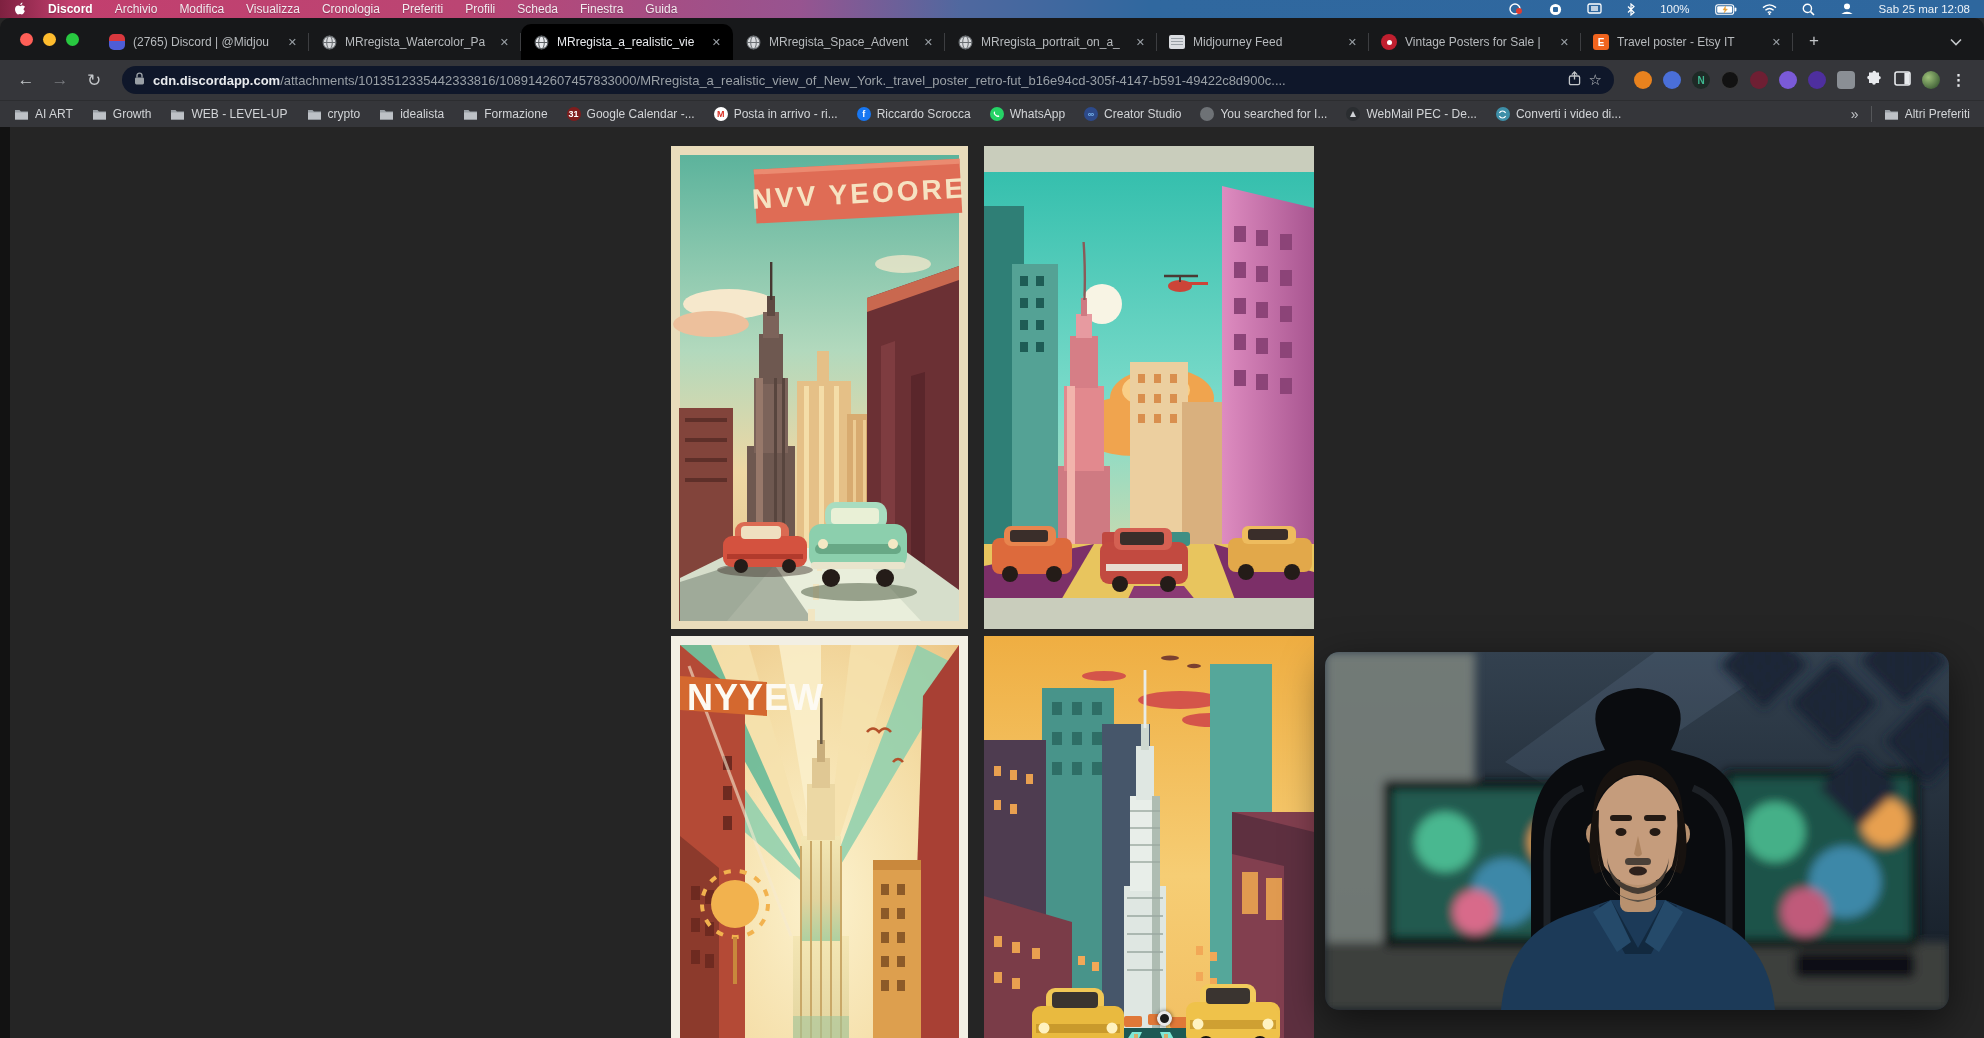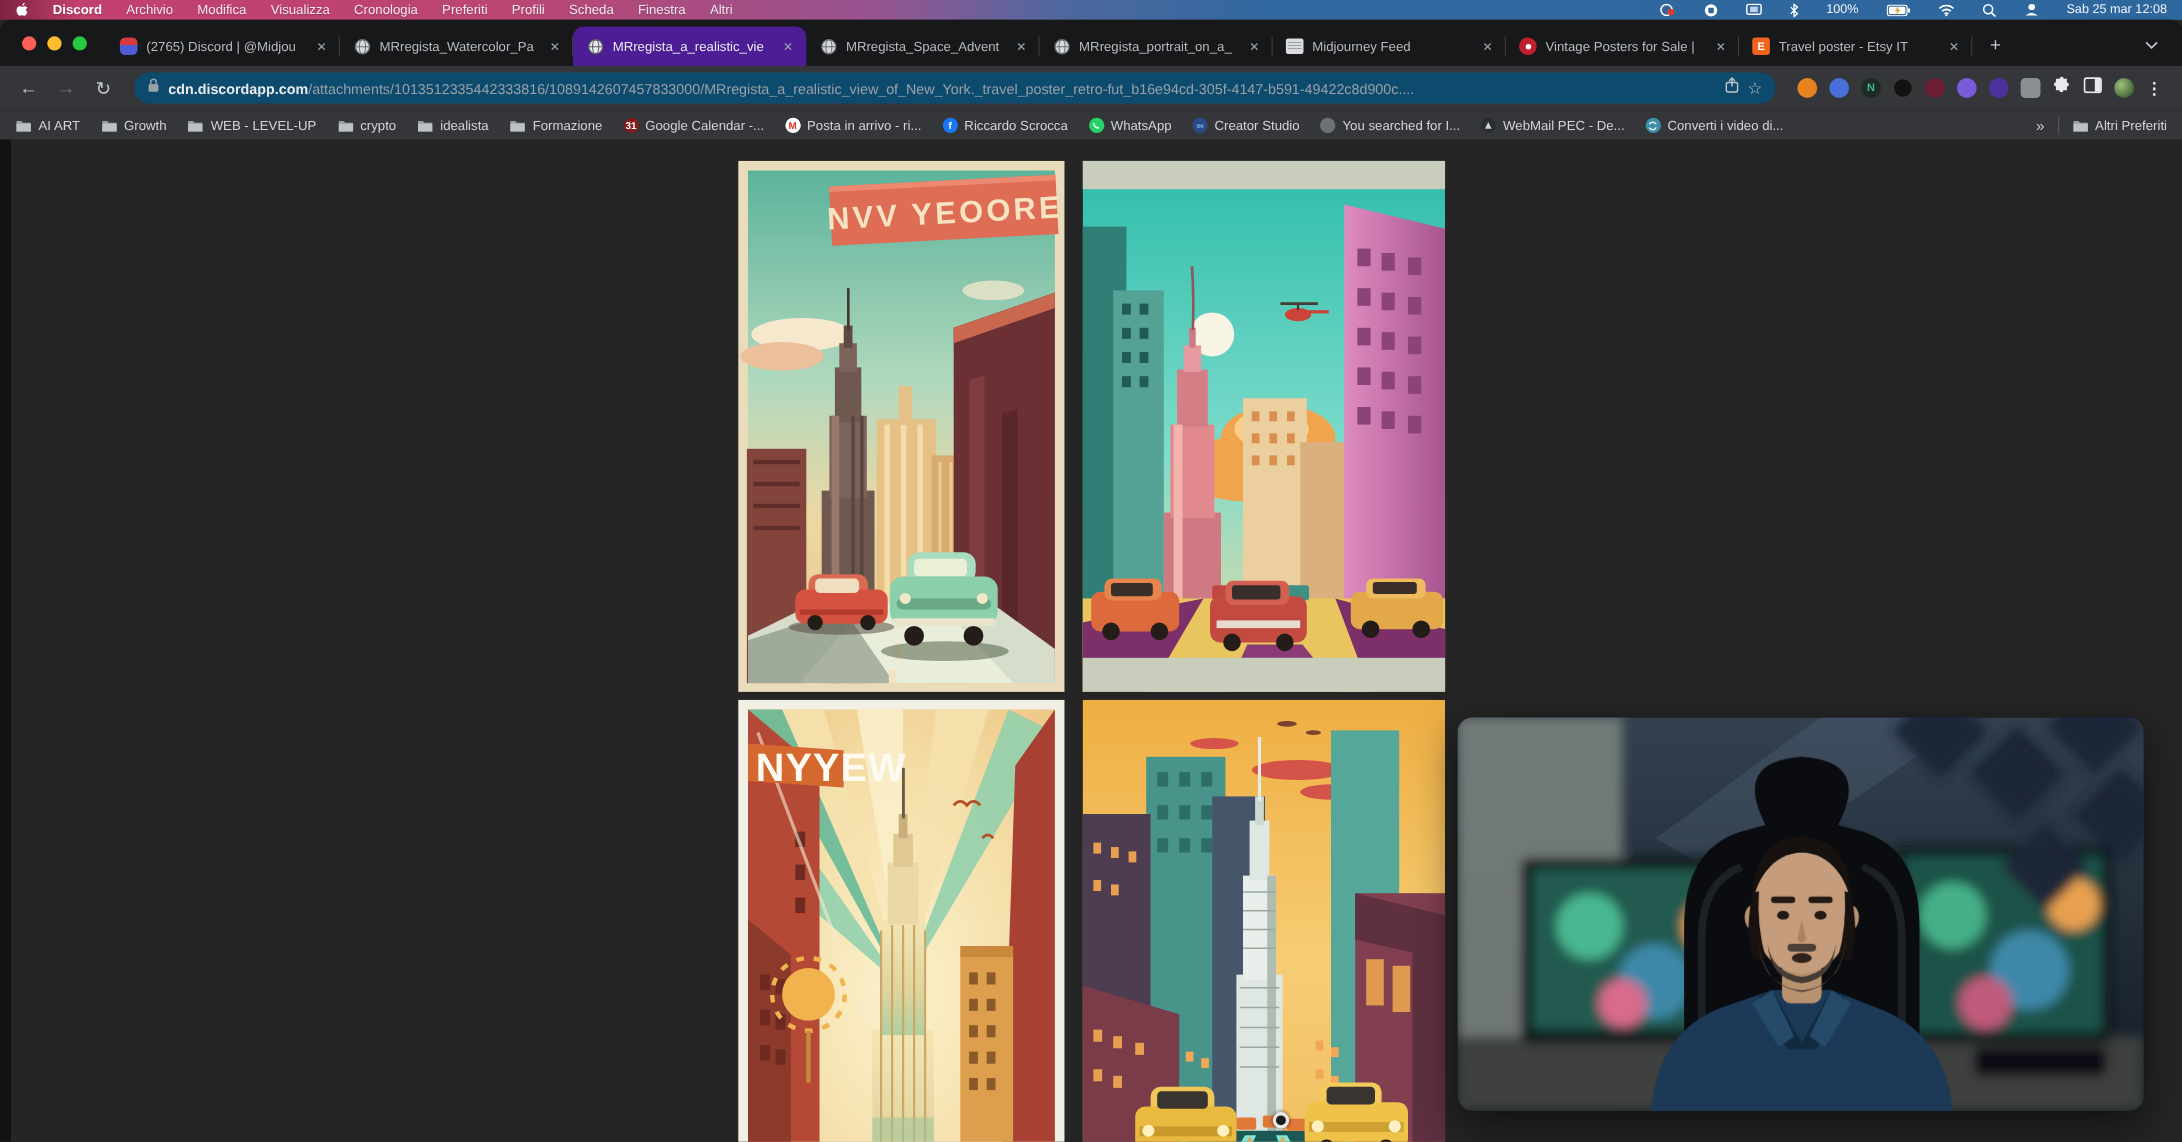--- a/index.html
+++ b/index.html
@@ -21,21 +21,21 @@
 
   
   #tabstrip { position:absolute; left:0; top:0; width:1984px; height:42px; background:#17181a;
     display:flex; align-items:flex-end; }
   #traffic { display:flex; gap:10px; padding:0 18px 14px 20px; }
   .tl-dot { width:13px; height:13px; border-radius:50%; }
   #tabs { display:flex; align-items:flex-end; height:42px; flex:0 0 auto; }
   .tab { width:212px; height:36px; display:flex; align-items:center; gap:8px; padding:0 10px 0 12px;
     color:#b7babd; font-size:12px; position:relative; }
   .tab:not(.active):after { content:""; position:absolute; right:0; top:9px; height:18px; width:1px; background:#3d3e41; }
-  .tab.active { background:#4c1d95; border-radius:10px 10px 0 0; color:#e8eaed; }
+  .tab.active { background:#000000; border-radius:10px 10px 0 0; color:#e8eaed; }
   .tab-label { flex:1; white-space:nowrap; overflow:hidden; }
   .tab-close { color:#9aa0a6; font-size:11px; padding:2px; }
   .fav { width:16px; height:16px; flex:0 0 16px; border-radius:3px; position:relative; display:inline-flex;
     align-items:center; justify-content:center; font-size:10px; font-weight:bold; color:#fff; }
   .fav-discord { background:linear-gradient(180deg,#d9383e 45%,#4e5dd6 45%); border-radius:5px; }
   .fav-globe { background:transparent; }
   .fav-doc { background:#dadce0; border-radius:2px; width:12px; height:14px; }
   .fav-doc:after { content:""; position:absolute; inset:3px 2px; background:repeating-linear-gradient(#9aa0a6 0 1px,transparent 1px 3px); }
   .fav-pin { background:#c01f2f; border-radius:50% 50% 50% 50%; }
   .fav-pin:after { content:""; width:5px; height:5px; border-radius:50%; background:#fff; }
@@ -43,21 +43,21 @@
   #newtab-btn { width:30px; height:30px; margin:0 0 4px 6px; display:flex; align-items:center; justify-content:center;
     color:#c3c6c9; font-size:17px; border-radius:6px; }
   #tab-search { margin-left:auto; margin-bottom:10px; padding-right:22px; color:#c3c6c9; }
 
   
   #toolbar { position:absolute; left:0; top:42px; width:1984px; height:40px; background:#35363a;
     display:flex; align-items:center; padding:0 12px; gap:6px; }
   .nav-ic { width:28px; height:28px; display:flex; align-items:center; justify-content:center;
     color:#c3c6c9; font-size:17px; border-radius:50%; }
   .nav-ic.dim { color:#77797d; }
-  #omnibox { flex:1; height:28px; margin:0 8px; background:#0c4a6e; border-radius:14px;
+  #omnibox { flex:1; height:28px; margin:0 8px; background:#0f172a; border-radius:14px;
     display:flex; align-items:center; padding:0 12px; gap:8px; min-width:0; }
   #omni-url { flex:1; font-size:13px; color:#9aa0a6; white-space:nowrap; overflow:hidden; min-width:0; }
   #omni-url b { color:#e8eaed; font-weight:bold; }
   #ext-row { display:flex; align-items:center; gap:11px; padding:0 6px; }
   .ext { width:18px; height:18px; border-radius:50%; display:inline-flex; align-items:center; justify-content:center;
     font-size:10px; font-weight:bold; color:#fff; }
   .sq { border-radius:4px; }
 
   
   #bookmarks { position:absolute; left:0; top:82px; width:1984px; height:27px; background:#35363a;
@@ -100,21 +100,21 @@
   </span>
   <span class="menu-item app">Discord</span>
   <span class="menu-item">Archivio</span>
   <span class="menu-item">Modifica</span>
   <span class="menu-item">Visualizza</span>
   <span class="menu-item">Cronologia</span>
   <span class="menu-item">Preferiti</span>
   <span class="menu-item">Profili</span>
   <span class="menu-item">Scheda</span>
   <span class="menu-item">Finestra</span>
-  <span class="menu-item">Altri</span>
+  <span class="menu-item">Guida</span>
 
   <div id="menubar-right">
     <span class="mb-ic">
       <svg width="16" height="12" viewBox="0 0 16 12">
           <circle cx="7" cy="6" r="5" fill="none" stroke="#fff" stroke-width="1.4"></circle>
           <circle cx="11" cy="8" r="3" fill="#e03b30"></circle>
         </svg>
     </span>
     <span class="mb-ic">
       <svg width="13" height="13" viewBox="0 0 13 13">

